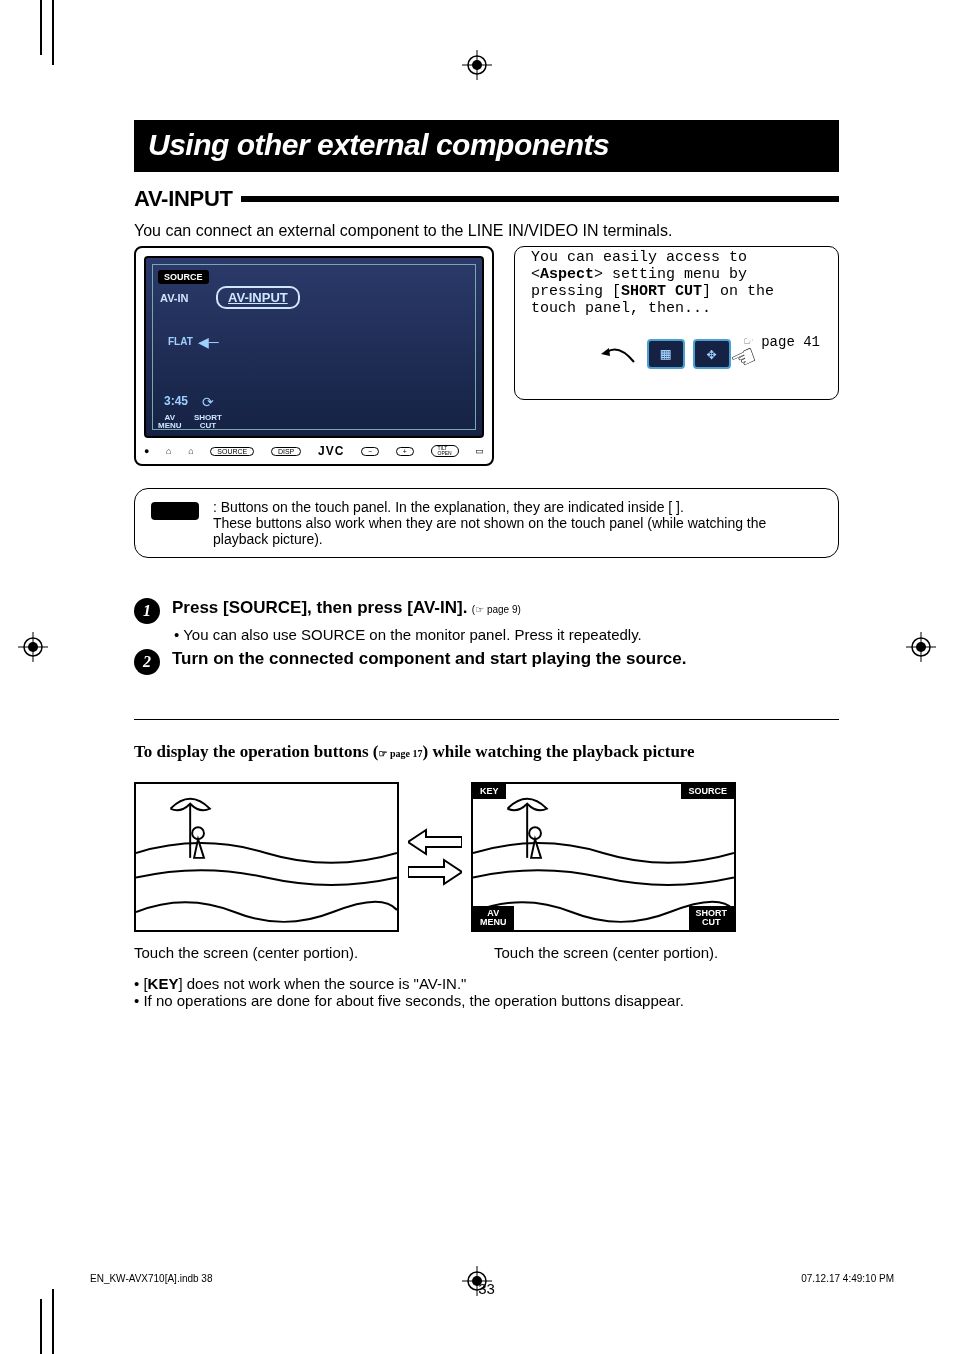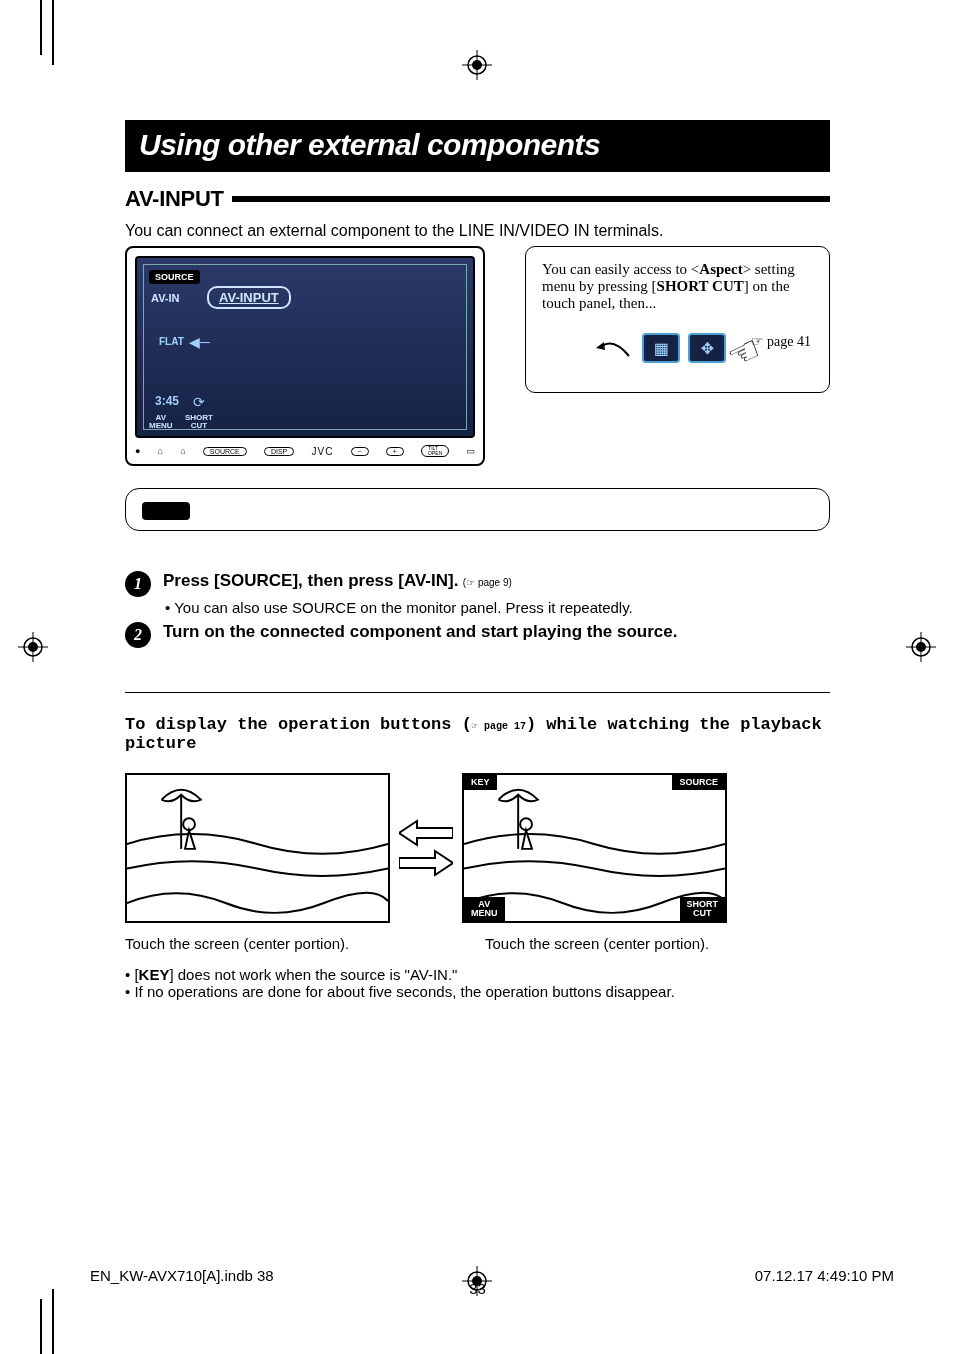--- a/index.html
+++ b/index.html
@@ -14,21 +14,21 @@
   .crop-tl-v { position:absolute; left:52px; top:0; width:2px; height:65px; background:#000; }
   .crop-bl-v { position:absolute; left:52px; bottom:0; width:2px; height:65px; background:#000; }
   .crop-tl-v2 { position:absolute; left:40px; top:0; width:2px; height:55px; background:#000; }
   .crop-bl-v2 { position:absolute; left:40px; bottom:0; width:2px; height:55px; background:#000; }
 
   .reg-mark { position:absolute; width:30px; height:30px; }
   .reg-mark svg { width:100%; height:100%; }
 
   .page {
     position: absolute;
-    left: 125px;
+    left: 134px;
     top: 120px;
     width: 705px;
   }
 
   .title-bar {
     background: #000;
     color: #fff;
     font-style: italic;
     font-weight: 700;
     font-size: 30px;
@@ -106,31 +106,30 @@
   .flat-arrow { position:absolute; left:52px; top:76px; color:#9fd0ff; font-size:14px; }
   .time-lbl { position:absolute; left:18px; bottom:28px; color:#9fd0ff; font-size:12px; font-weight:700;}
   .rpt-icon { position:absolute; left:56px; bottom:26px; color:#9fd0ff; font-size:14px;}
   .btm-btn { position:absolute; bottom:6px; color:#cfe6ff; font-size:8px; font-weight:700; text-align:center; line-height:1;}
   .controls-strip {
     position:absolute; left:8px; right:8px; bottom:4px; height:18px;
     display:flex; align-items:center; justify-content:space-between;
     font-size:9px;
   }
   .ctrl-pill { border:1px solid #000; border-radius:8px; padding:0 6px; font-size:7px;}
-  .jvc { font-weight:400; font-size:10px; letter-spacing:1px;}
+  .jvc { font-weight:700; font-size:12px; letter-spacing:1px;}
 
   .sidebox {
     flex:1;
     border:1px solid #000;
     border-radius:10px;
-    padding:14px 16px 18px 16px;
+    padding:2px 16px 18px 16px;
     font-size:15px;
-    font-family: Liberation Serif, serif;
+    font-family: Liberation Mono, monospace;
     position:relative;
-    margin-left:20px;
   }
   .sidebox .pg { position:absolute; right:18px; top:86px; font-size:14px;}
   .sidebox-icons {
     margin-top:10px; display:flex; align-items:center; justify-content:center; gap:8px;
   }
   .mini-btn { width:38px; height:30px; border:2px solid #4aa0d0; border-radius:4px; background:#152244; display:flex; align-items:center; justify-content:center; color:#9fd0ff; font-size:16px;}
   .hand { font-size:36px; margin-left:-6px; margin-top:10px; transform: rotate(-25deg); }
 
   .note-box {
     margin-top:22px;
@@ -159,21 +158,21 @@
   .step-ref { font-size:13px; }
   .step-sub { margin-top:8px; margin-left:2px; font-size:15px; }
   .step-sub::before { content:"•  "; }
 
   .hr { border-top:1px solid #000; margin-top:44px; }
 
   .subhead {
     margin-top:22px;
     font-weight:700;
     font-size:17px;
-    font-family: Liberation Mono, monospace;
+    font-family: Liberation Serif, serif;
   }
 
   .dualfig { display:flex; align-items:center; margin-top:20px; gap:6px;}
   .tv {
     width:265px; height:150px; border:2px solid #000; position:relative; background:#fff;
   }
   .tv svg { position:absolute; inset:0; }
   .corner-btn {
     position:absolute; background:#000; color:#fff; font-size:9px; font-weight:700;
     padding:3px 7px; line-height:1; text-align:center;
@@ -184,21 +183,21 @@
   .dualfig-caps { display:flex; margin-top:12px; font-size:15px; font-family:"Arial Narrow",Arial,sans-serif;}
   .dualfig-caps .cap { text-align:left; }
   .dualfig-caps .cap1 { width:300px; }
   .dualfig-caps .cap2 { flex:1; padding-left:60px;}
 
   .bullets { margin-top:14px; font-size:15px; font-family:"Arial Narrow",Arial,sans-serif;}
   .bullets div::before { content:"•  "; }
 
   .page-num { position:absolute; left:0; width:100%; text-align:center; top:1160px; font-size:15px; font-family:"Arial Narrow",Arial,sans-serif;}
 
-  .footer { position:absolute; left:90px; right:60px; bottom:70px; display:flex; justify-content:space-between; font-size:15px; color:#000; font-family:Arial,sans-serif;}
+  .footer { position:absolute; left:90px; right:60px; bottom:70px; display:flex; justify-content:space-between; font-size:10px; color:#000; font-family:Arial,sans-serif;}
 
   .ptr { font-size:10px; }
 </style>
 </head>
 <body>
 
 <div class="crop-tl-v"></div>
 <div class="crop-tl-v2"></div>
 <div class="crop-bl-v"></div>
 <div class="crop-bl-v2"></div>
@@ -292,20 +291,24 @@
           </svg>
         <div class="mini-btn">▦</div>
         <div class="mini-btn">✥</div>
         <span class="hand">☜</span>
       </div>
     </div>
   </div>
 
   <div class="note-box">
     <div class="note-chip"></div>
+    <div class="note-lines">
+      <div class="l1">Buttons on the touch panel. In the explanation, they are indicated inside [        ].</div>
+      <div>These buttons also work when they are not shown on the touch panel (while watching the playback picture).</div>
+    </div>
   </div>
 
   <div class="steps">
     <div class="step">
       <div class="step-num">1</div>
       <div class="step-body">
         <span class="step-title">Press [SOURCE], then press [AV-IN].</span>
         <span class="step-ref"> <span class="ptr">(☞ page 9)</span></span>
         <div class="step-sub">You can also use SOURCE on the monitor panel. Press it repeatedly.</div>
       </div>

